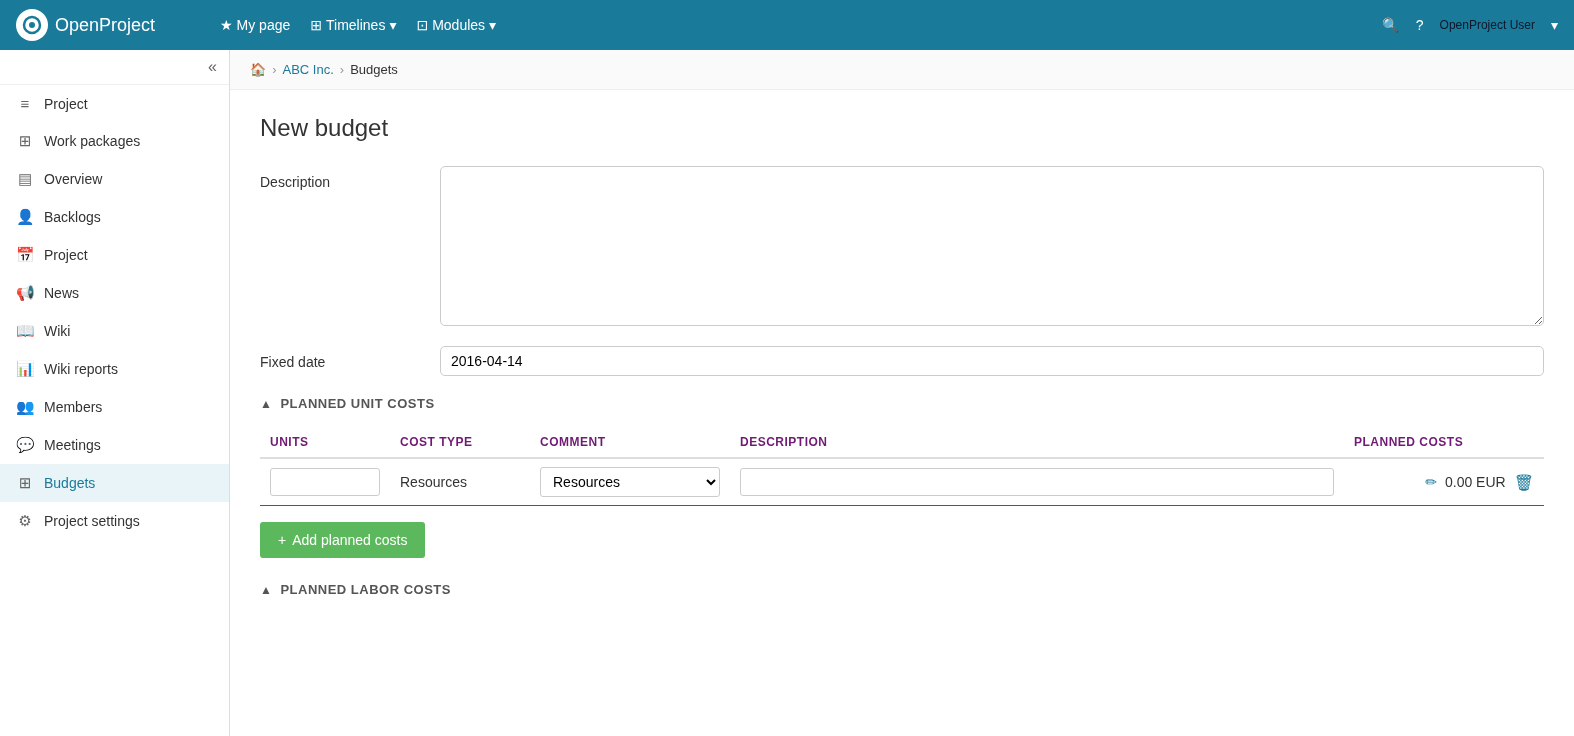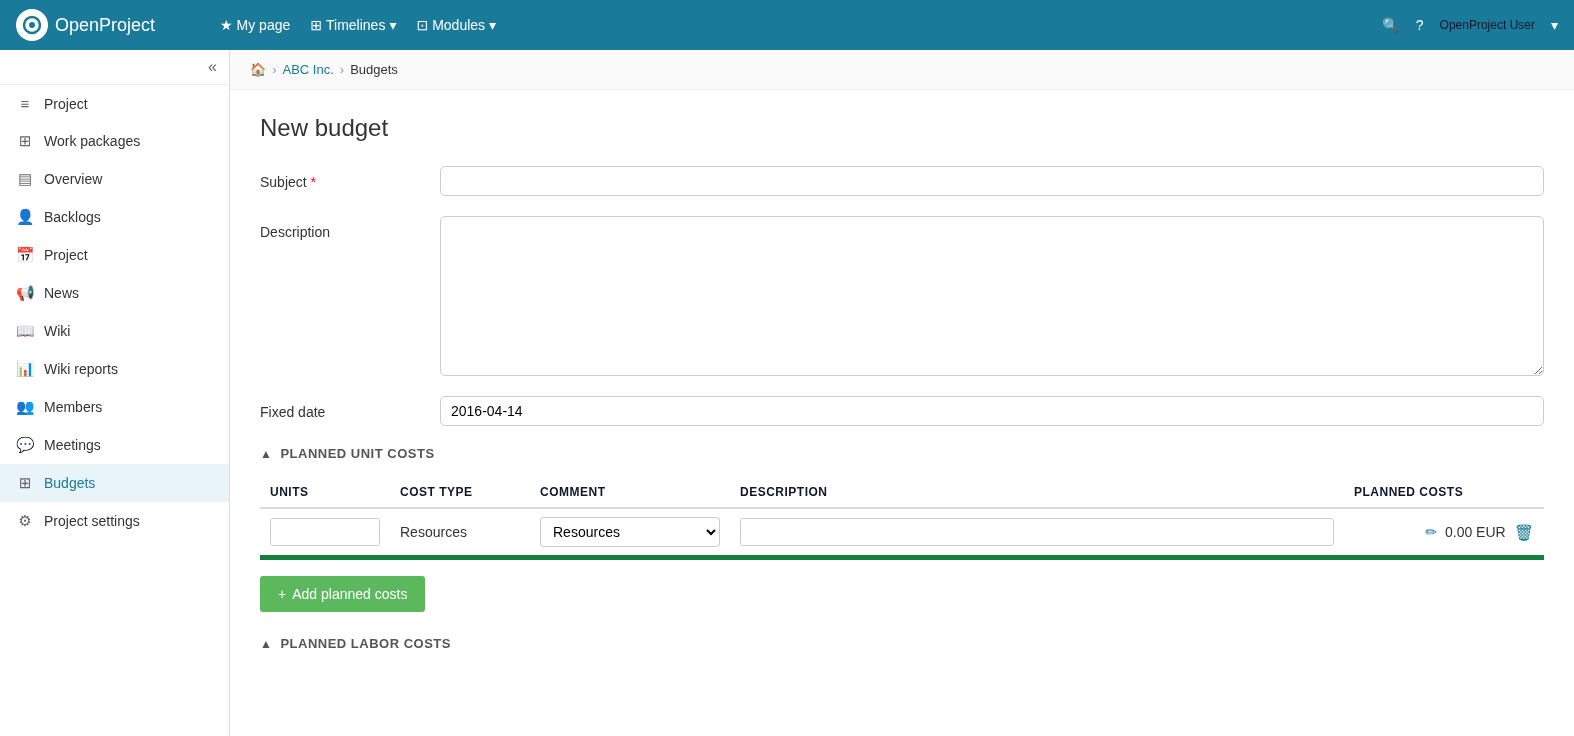--- a/index.html
+++ b/index.html
@@ -194,29 +194,29 @@
     
     .cost-table {
       width: 100%;
       border-collapse: collapse;
       margin-bottom: 16px;
     }
     .cost-table th {
       text-align: left;
       font-size: 12px;
       font-weight: bold;
-      color: #0f172a;
+      color: #701a75;
       padding: 8px 10px;
       border-bottom: 2px solid #ddd;
       text-transform: uppercase;
       letter-spacing: 0.5px;
     }
     .cost-table td {
       padding: 8px 10px;
-      border-bottom: 5px solid #15803d;
+      border-bottom: 1px solid #15803d;
       vertical-align: middle;
     }
     .cost-table input[type="text"] {
       width: 100%;
       border: 1px solid #ccc;
       border-radius: 3px;
       padding: 5px 8px;
       font-size: 14px;
     }
     .cost-table select {
@@ -371,27 +371,20 @@
       </a>
       <span class="separator">›</span>
       <a href="#">ABC Inc.</a>
       <span class="separator">›</span>
       <span>Budgets</span>
     </div>
 
     <div class="page-content">
       <h1 class="page-title">New budget</h1>
 
-      <div class="form-row">
-        <label class="form-label">
-          <span>Subject</span>
-          <span class="required">*</span>
-        </label>
-        <input type="text" class="form-control" style="">
-      </div>
 
       <div class="form-row">
         <label class="form-label">Description</label>
         <textarea class="form-control" style=""></textarea>
       </div>
 
       <div class="form-row">
         <label class="form-label">Fixed date</label>
         <input type="text" class="form-control date-input" value="2016-04-14" style="">
       </div>

